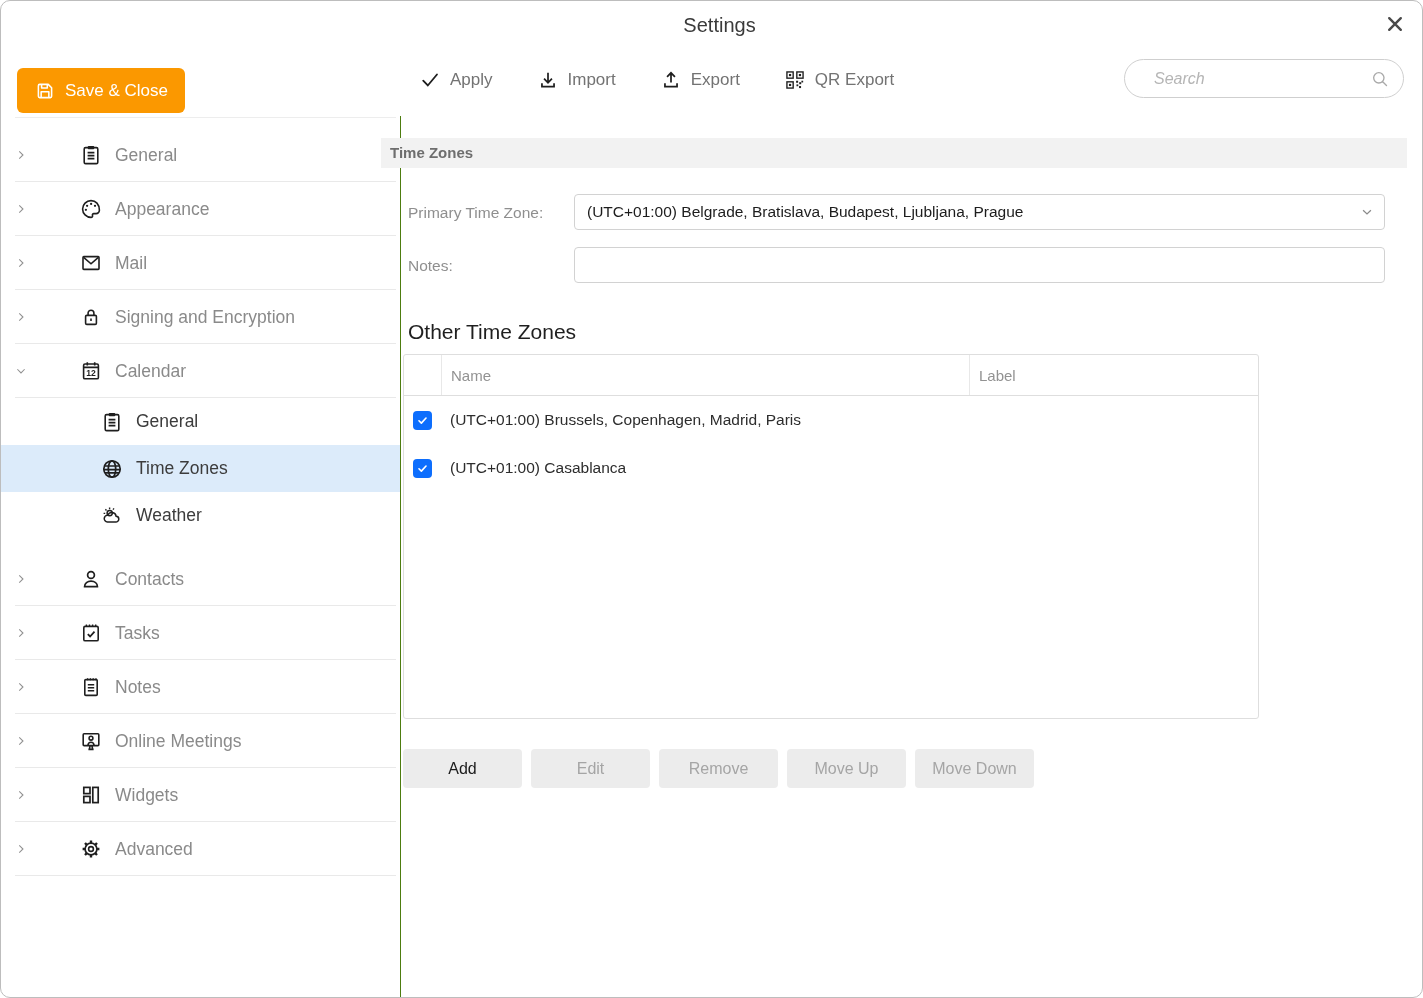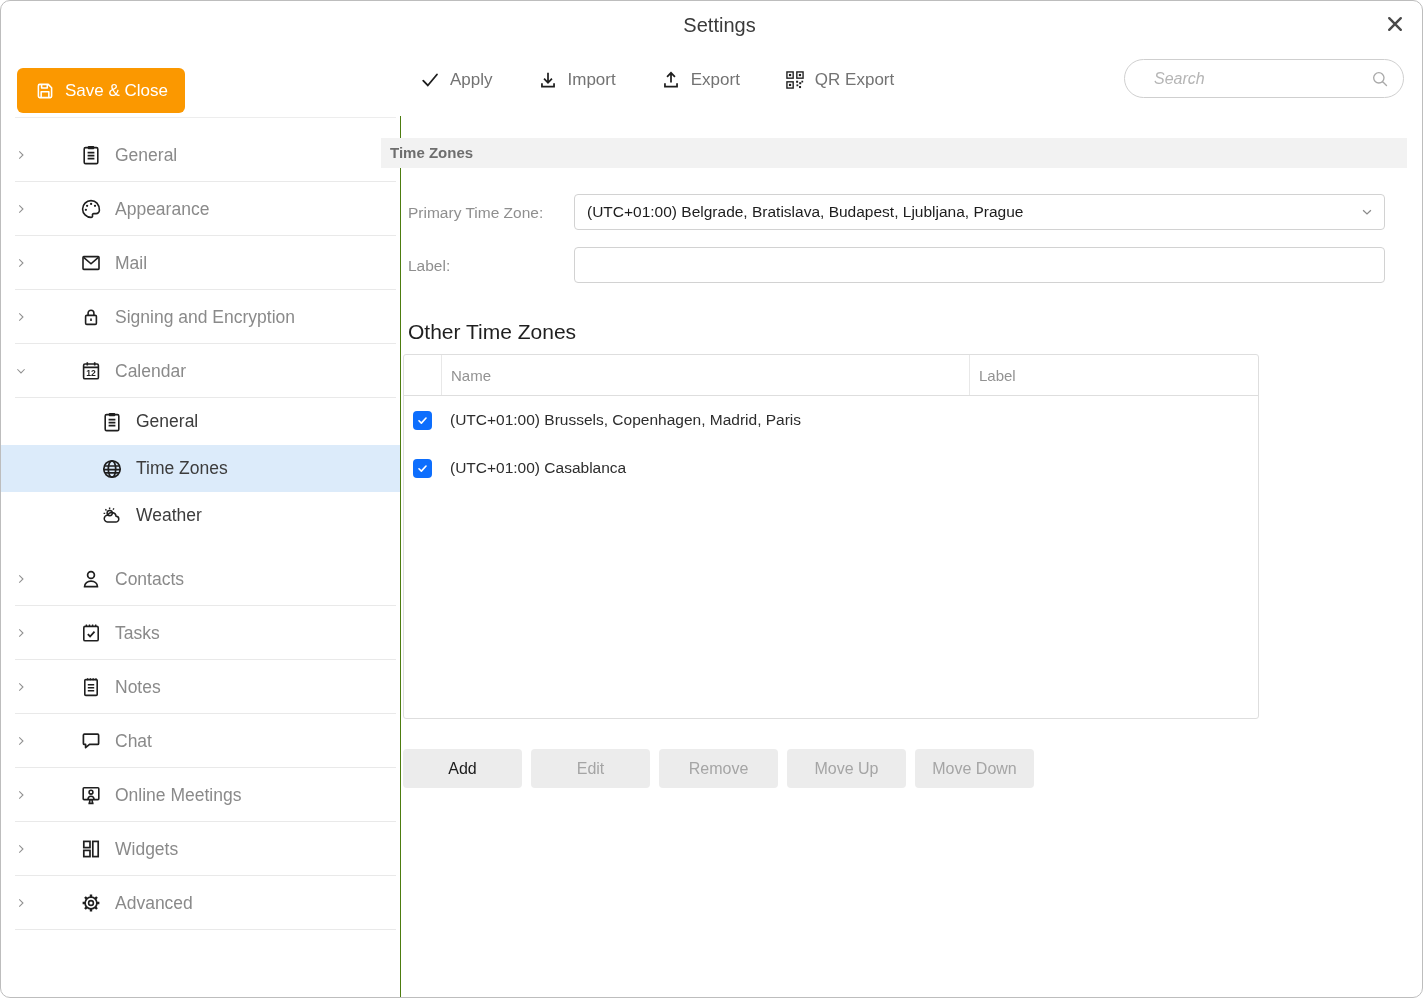--- a/index.html
+++ b/index.html
@@ -310,33 +310,20 @@
         </span>
         <span class="lab">Notes</span>
       </div>
       <div class="side-item">
         <span class="chev">
           <svg viewBox="0 0 24 24" fill="none" stroke="#909090" stroke-width="1.8">
             <path d="m9 5.8 6.4 6.2L9 18.2"></path>
           </svg>
         </span>
         <span class="ic">
-          <svg viewBox="0 0 24 24" fill="none" stroke="#1f1f1f" stroke-width="1.7">
-            <path d="M4.4 6.2a1 1 0 0 1 1-1h13.2a1 1 0 0 1 1 1v8.2a1 1 0 0 1-1 1h-8.1l-3.9 3.3v-3.3H5.4a1 1 0 0 1-1-1Z" stroke-linejoin="round"></path>
-          </svg>
-        </span>
-        <span class="lab">Chat</span>
-      </div>
-      <div class="side-item">
-        <span class="chev">
-          <svg viewBox="0 0 24 24" fill="none" stroke="#909090" stroke-width="1.8">
-            <path d="m9 5.8 6.4 6.2L9 18.2"></path>
-          </svg>
-        </span>
-        <span class="ic">
           <svg viewBox="0 0 24 24" fill="none" stroke="#1f1f1f" stroke-width="1.6">
             <rect x="4.2" y="4.8" width="15.6" height="11.8" rx="0.9"></rect>
             <circle cx="12" cy="9.2" r="1.9"></circle>
             <path d="M8.9 16.4c.2-2.1 1.5-3.2 3.1-3.2s2.9 1.1 3.1 3.2"></path>
             <path d="M9.4 20.4h5.2M11 16.8l-.6 3.6M13 16.8l.6 3.6"></path>
           </svg>
         </span>
         <span class="lab">Online Meetings</span>
       </div>
       <div class="side-item">
@@ -380,21 +367,21 @@
   <div class="flabel l1">Primary Time Zone:</div>
   <div class="select">
     <span class="selval">(UTC+01:00) Belgrade, Bratislava, Budapest, Ljubljana, Prague</span>
     <span class="i">
         <svg viewBox="0 0 24 24" fill="none" stroke="#8a8a8a" stroke-width="1.7">
           <path d="m6.8 9.6 5.2 5 5.2-5"></path>
         </svg>
       </span>
   </div>
 
-  <div class="flabel l2">Label:</div>
+  <div class="flabel l2">Notes:</div>
   <input class="tinput" value="" style="">
 
   <div class="other">Other Time Zones</div>
 
   <div class="table">
     <div class="thead">
       <div class="th th-cb"></div>
       <div class="th th-name">Name</div>
       <div class="th th-label">Label</div>
     </div>

